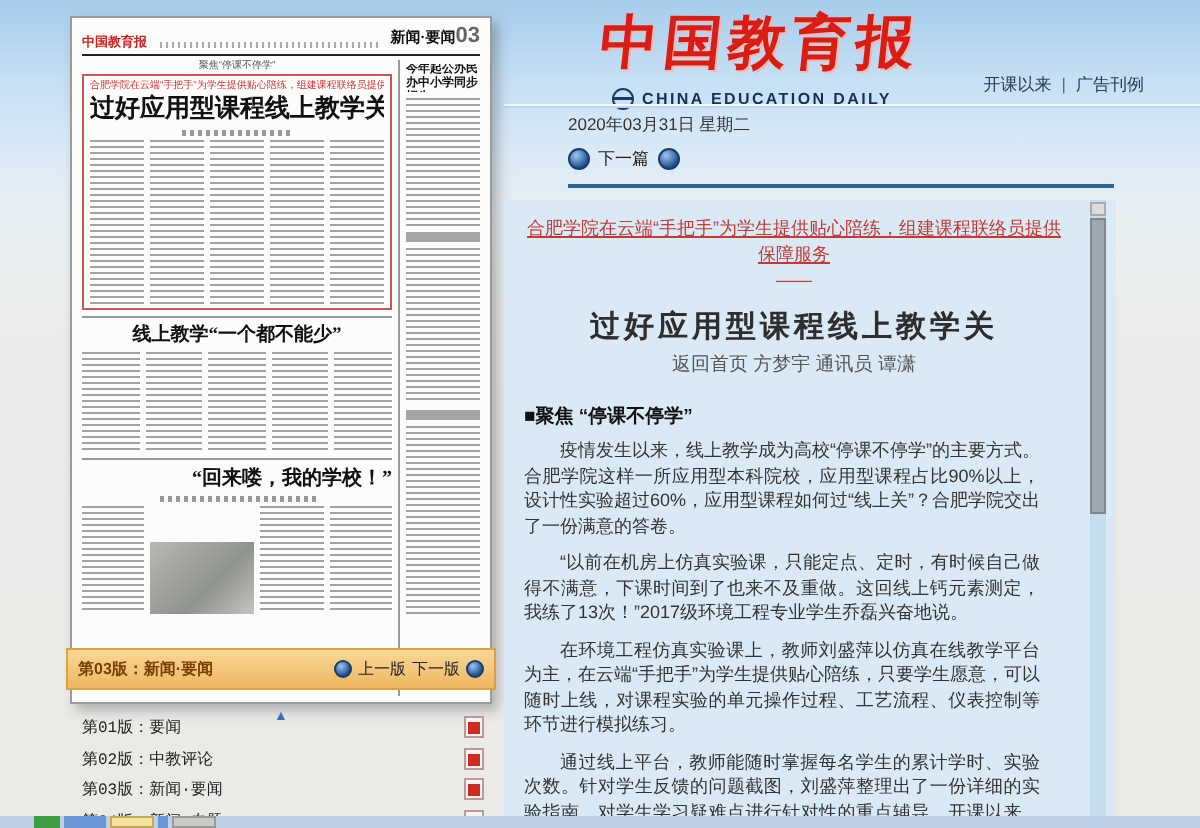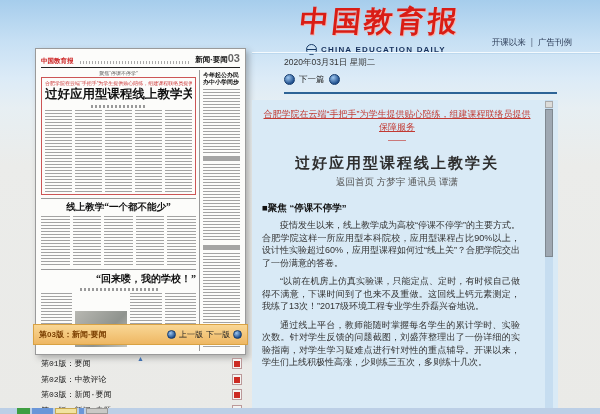--- a/index.html
+++ b/index.html
@@ -21,22 +21,22 @@
   .top-links .sep{margin:0 5px;color:#5a6a80;}
   .rule-top{position:absolute;left:252px;top:52px;width:348px;height:1px;background:#f4fafe;box-shadow:0 1px 0 #bcd8ee;}
   .date-row{position:absolute;left:284px;top:57px;font-size:8.5px;color:#333;}
   .nav-row{position:absolute;left:284px;top:74px;display:flex;align-items:flex-start;gap:4px;}
   .circ{width:11px;height:11px;border-radius:50%;display:inline-block;cursor:pointer;
     background:radial-gradient(circle at 35% 30%,#9ec7f0,#1f4f8d 72%);border:1px solid #163c6e;box-sizing:border-box;}
   .next-label{font-size:8.5px;color:#222;cursor:pointer;text-decoration:none;}
   .nav-underline{position:absolute;left:284px;top:92px;width:273px;height:2px;background:#2f6496;}
 
   
-  .thumb{position:absolute;left:35px;top:8px;width:211px;height:307px;background:#fcfcfa;
-    border:1px solid #9a9a9a;box-shadow:3px 3px 6px rgba(60,60,60,.35);box-sizing:border-box;padding:4px 5px;cursor:pointer;margin-top:40px;}
+  .thumb{position:absolute;left:35px;top:8px;width:211px;height:344px;background:#fcfcfa;
+    border:1px solid #9a9a9a;box-shadow:3px 3px 6px rgba(60,60,60,.35);box-sizing:border-box;padding:4px 5px;cursor:pointer;}
   .thumb-head{height:13px;display:flex;justify-content:space-between;align-items:flex-end;
     border-bottom:1px solid #222;padding-bottom:1px;}
   .masthead{color:#c22;font-size:6.5px;font-weight:bold;white-space:nowrap;}
   .headdots{flex:1;height:3px;margin:0 6px 2px 6px;background:repeating-linear-gradient(90deg,#aaa 0 1px,transparent 1px 3px);}
   .secwrap{white-space:nowrap;}
   .sec{font-size:7.5px;font-weight:bold;color:#111;}
   .pagenum{font-size:11px;color:#666;font-weight:bold;}
   .thumb-body{display:flex;height:calc(100% - 16px);margin-top:2px;}
   .t-main{width:158px;padding-right:3px;box-sizing:border-box;}
   .t-right{flex:1;border-left:1px solid #999;padding:2px 0 0 3px;box-sizing:border-box;}
@@ -210,20 +210,21 @@
 
   <div class="panel">
     <div class="panel-inner">
       <div class="kicker">合肥学院在云端“手把手”为学生提供贴心陪练，组建课程联络员提供保障服务</div>
       <div class="kicker-dash">——</div>
       <div class="a-title">过好应用型课程线上教学关</div>
       <div class="a-byline">返回首页 方梦宇 通讯员 谭潇</div>
       <div class="a-sechead">■聚焦 “停课不停学”</div>
       <div class="para">疫情发生以来，线上教学成为高校“停课不停学”的主要方式。合肥学院这样一所应用型本科院校，应用型课程占比90%以上，设计性实验超过60%，应用型课程如何过“线上关”？合肥学院交出了一份满意的答卷。</div>
       <div class="para">“以前在机房上仿真实验课，只能定点、定时，有时候自己做得不满意，下课时间到了也来不及重做。这回线上钙元素测定，我练了13次！”2017级环境工程专业学生乔磊兴奋地说。</div>
+      <div class="para">在环境工程仿真实验课上，教师刘盛萍以仿真在线教学平台为主，在云端“手把手”为学生提供贴心陪练，只要学生愿意，可以随时上线，对课程实验的单元操作过程、工艺流程、仪表控制等环节进行模拟练习。</div>
       <div class="para">通过线上平台，教师能随时掌握每名学生的累计学时、实验次数。针对学生反馈的问题截图，刘盛萍整理出了一份详细的实验指南，对学生学习疑难点进行针对性的重点辅导。开课以来，学生们上线积极性高涨，少则练三五次，多则练十几次。</div>
 
     </div>
     <div class="scrolltrack"></div>
     <div class="scrollbtn"></div>
     <div class="scrollthumb"></div>
   </div>
 
   <div class="taskbar">
     <div class="tb-seg" style="left:17px;width:13px;background:#3f9e42;"></div>

